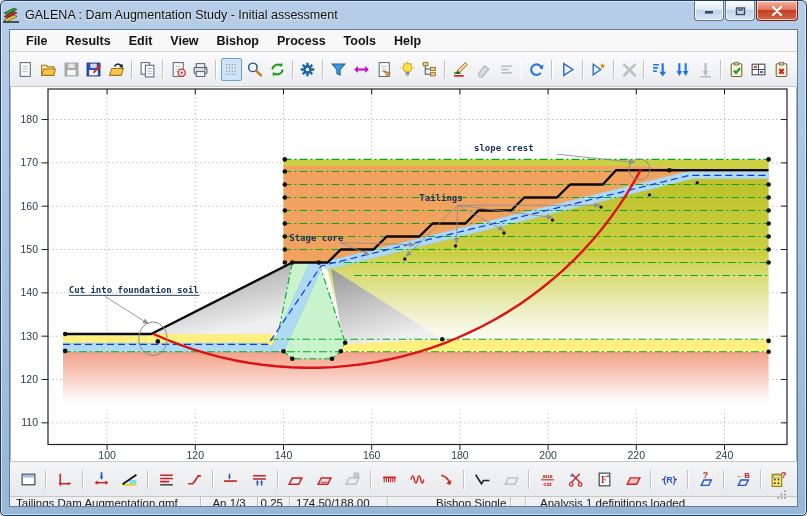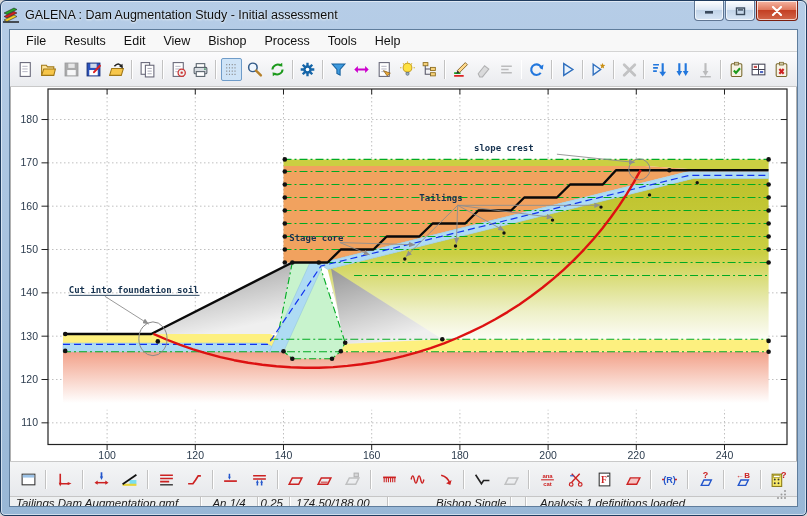--- a/index.html
+++ b/index.html
@@ -10,33 +10,33 @@
   .appicon{width:18px;height:16px;margin-right:5px;flex:0 0 auto;}
   .title{font-size:12.5px;color:#0d0d0d;text-shadow:0 1px 2px rgba(255,255,255,.9);white-space:nowrap;}
   .winbtns{position:absolute;top:0;right:8px;display:flex;}
   .wbtn{height:19px;border:1px solid #5f7693;border-top:none;border-radius:0 0 4px 4px;margin-left:1px;
         display:flex;align-items:center;justify-content:center;
         background:linear-gradient(#fdfeff,#dde8f4 45%,#c2d4e8 50%,#d8e6f6);box-shadow:inset 0 0 0 1px rgba(255,255,255,.7);}
   .wbtn.min,.wbtn.max{width:28px;}
   .wbtn.close{width:40px;background:linear-gradient(#f5b5a2,#e07a5f 45%,#c44024 50%,#d2664a);border-color:#7a1f10;}
   .client{position:absolute;left:8px;top:28px;right:8px;bottom:8px;background:#f0f0f0;border:1px solid #5f7d9c;
           display:flex;flex-direction:column;overflow:hidden;}
-  .menubar{height:21px;background:#f8f8f8;border-bottom:1px solid #d4d4d4;display:flex;align-items:center;padding-left:7px;flex:0 0 auto;}
+  .menubar{height:21px;background:#f8f8f8;border-bottom:1px solid #d4d4d4;display:flex;align-items:center;padding-left:7px;flex:0 0 auto;font-weight:bold;}
   .menuitem{font-size:12.5px;color:#111;padding:2px 9px;white-space:nowrap;}
   .toolbar{display:flex;align-items:center;padding:2px 4px;flex:0 0 auto;background:linear-gradient(#fcfcfd,#e9ebee);}
   .toolbar.top{height:30px;border-bottom:1px solid #c9c9c9;}
   .toolbar.bottom{height:30px;border-top:1px solid #c9c9c9;background:linear-gradient(#f4f5f6,#e7e9ec);}
   .tbtn{width:21px;height:21px;margin:0 1px;display:flex;align-items:center;justify-content:center;border:1px solid transparent;border-radius:2px;}
   .toolbar.bottom .tbtn{width:23px;margin:0 2px;}
   .tbtn.pressed{background:#cfe4f7;border-color:#6f9cc9;}
   .tbtn.disabled{filter:grayscale(1) opacity(.45);}
   .tsep{width:1px;height:19px;background:#c2c2c2;border-right:1px solid #fff;margin:0 3px;flex:0 0 aupx;}
   .chartwrap{height:374px;background:#fff;border-left:1px solid #b0b0b0;border-right:1px solid #b0b0b0;flex:0 0 auto;position:relative;}
   .statusbar{flex:1;background:#eef0f1;border-top:1px solid #c6c6c6;display:flex;align-items:stretch;font-size:11.5px;color:#1a1a1a;}
-  .spanel{display:flex;align-items:flex-start;padding:0 6px;border-right:1px solid #c2c2c2;box-shadow:1px 0 0 #fff;white-space:nowrap;overflow:hidden;box-sizing:border-box;font-style:italic;}
+  .spanel{display:flex;align-items:flex-start;padding:0 6px;border-right:1px solid #c2c2c2;box-shadow:1px 0 0 #fff;white-space:nowrap;overflow:hidden;box-sizing:border-box;}
   .spanel.center{justify-content:center;}
   .spanel.right{justify-content:flex-end;}
   .spanel.pad{padding-left:14px;}
   .spanel.last{flex:1;border-right:none;}
   .grip{position:absolute;right:10px;bottom:10px;}
   svg{display:block;}
 </style>
 </head>
 <body>
 
@@ -657,21 +657,21 @@
             </g>
             <text x="13" y="7" font-size="8.5" font-weight="bold" fill="#cc2222" text-anchor="middle" font-family="Liberation Sans,sans-serif">?</text>
           </svg>
         </div>
       </div>
     <div class="statusbar" id="statusbar" style="position: relative;">
         <div class="spanel" style="width: 191px;">
           <span>Tailings Dam Augmentation.gmf</span>
         </div>
         <div class="spanel center" style="width: 57px;">
-          <span>An 1/4</span>
+          <span>An 1/3</span>
         </div>
         <div class="spanel right" style="width: 32px;">
           <span>0.25</span>
         </div>
         <div class="spanel" style="width: 98px;">
           <span>174.50/188.00</span>
         </div>
         <div class="spanel pad" style="width: 123px; padding-left: 48px;">
           <span>Bishop Single</span>
         </div>

